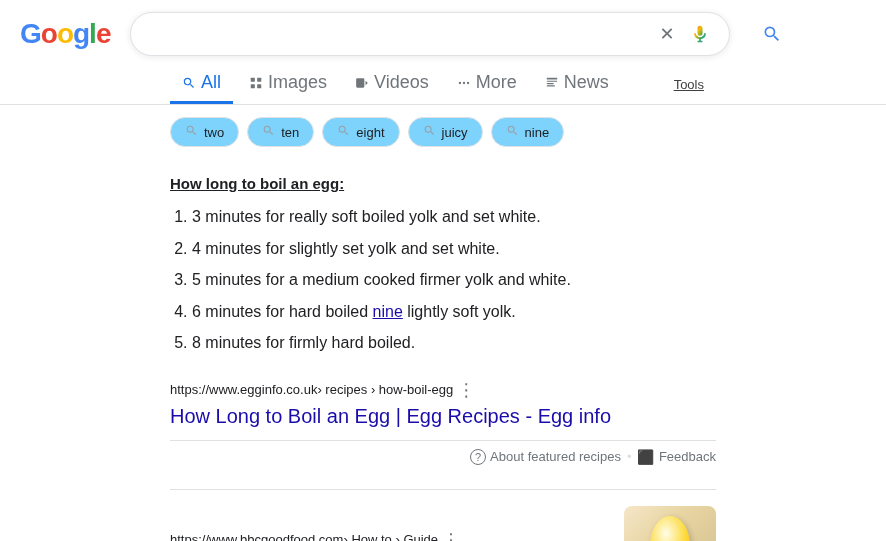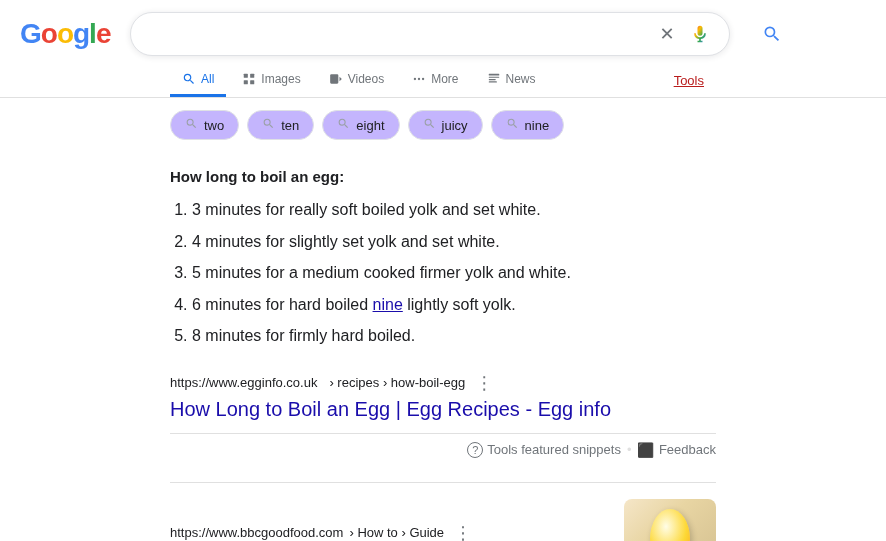--- a/index.html
+++ b/index.html
@@ -49,57 +49,57 @@
       right: 16px;
       top: 50%;
       transform: translateY(-50%);
     }
 
     
     .nav-tabs { display: flex; align-items: center; padding: 8px 170px 0 170px; border-bottom: 1px solid #e0e0e0; gap: 4px; }
     .nav-tab {
       display: flex; align-items: center; gap: 5px;
       padding: 8px 12px;
-      font-size: 12px;
+      font-size: 18px;
       color: #70757a;
       cursor: pointer;
       border-bottom: 3px solid transparent;
       text-decoration: none;
       white-space: nowrap;
     }
     .nav-tab.active { color: #1a73e8; border-bottom: 3px solid #1a73e8; }
 
-    .nav-tools { margin-left: auto; color: #b91c1c; cursor: pointer; padding: 8px 12px; font-size: 13px; text-decoration: underline; }
+    .nav-tools { margin-left: auto; color: #404040; cursor: pointer; padding: 8px 12px; font-size: 13px; text-decoration: underline; }
 
     
     .suggestions { display: flex; align-items: center; padding: 12px 170px; gap: 8px; flex-wrap: wrap; }
     .suggestion-chip {
       display: flex; align-items: center; gap: 6px;
       border: 1px solid #dfe1e5;
       border-radius: 20px;
       padding: 6px 14px;
       font-size: 13px;
       color: #202124;
       cursor: pointer;
-      background: #c4b5fd;
+      background: #7dd3fc;
     }
     .suggestion-search-icon { color: #9aa0a6; font-size: 13px; }
 
     
     .main-content { padding: 0 170px; }
 
     
     .featured-snippet { padding: 16px 0; }
-    .snippet-title { font-size: 15px; font-weight: bold; color: #202124; margin-bottom: 12px; }
+    .snippet-title { font-size: 15px; font-weight: bold; color: #202124; margin-bottom: 12px; text-decoration: underline; }
     .snippet-list { list-style: decimal; padding-left: 22px; }
     .snippet-list li { margin-bottom: 6px; font-size: 16px; color: #202124; line-height: 1.6; }
     .snippet-list li .with-link { color: #1a0dab; text-decoration: underline; }
 
     
-    .source-url { display: flex; align-items: center; gap: 6px; margin-top: 23px; font-size: 13px; color: #202124; text-align: center; }
+    .source-url { display: flex; align-items: center; margin-top: 23px; font-size: 13px; color: #202124; text-align: center; }
     .menu-dots { color: #70757a; cursor: pointer; font-size: 18px; margin-left: 4px; }
 
     
     .result-link { color: #1a0dab; font-size: 20px; text-decoration: none; display: block; margin: 4px 0 8px 0; }
 
     
     .snippet-footer {
       display: flex; align-items: center; justify-content: flex-end;
       padding: 8px 0;
       font-size: 13px;
@@ -300,21 +300,21 @@
       <span style="color:#70757a;"></span>
       <span>› recipes › how-boil-egg</span>
       <span class="menu-dots">⋮</span>
     </div>
 
     <a href="#" class="result-link">How Long to Boil an Egg | Egg Recipes - Egg info</a>
 
     <div class="snippet-footer">
       <div class="snippet-footer-item">
         <span style="width:16px;height:16px;border-radius:50%;border:1px solid #70757a;display:inline-flex;align-items:center;justify-content:center;font-size:11px;color:#70757a;">?</span>
-        <span>Tools featured snippets</span>
+        <span>About featured recipes</span>
       </div>
       <span class="snippet-footer-divider">•</span>
       <div class="snippet-footer-item">
         <span style="font-size:14px;color:#70757a;">⬛</span>
         <span>Feedback</span>
       </div>
     </div>
   </div>
 
   <div class="second-result">

